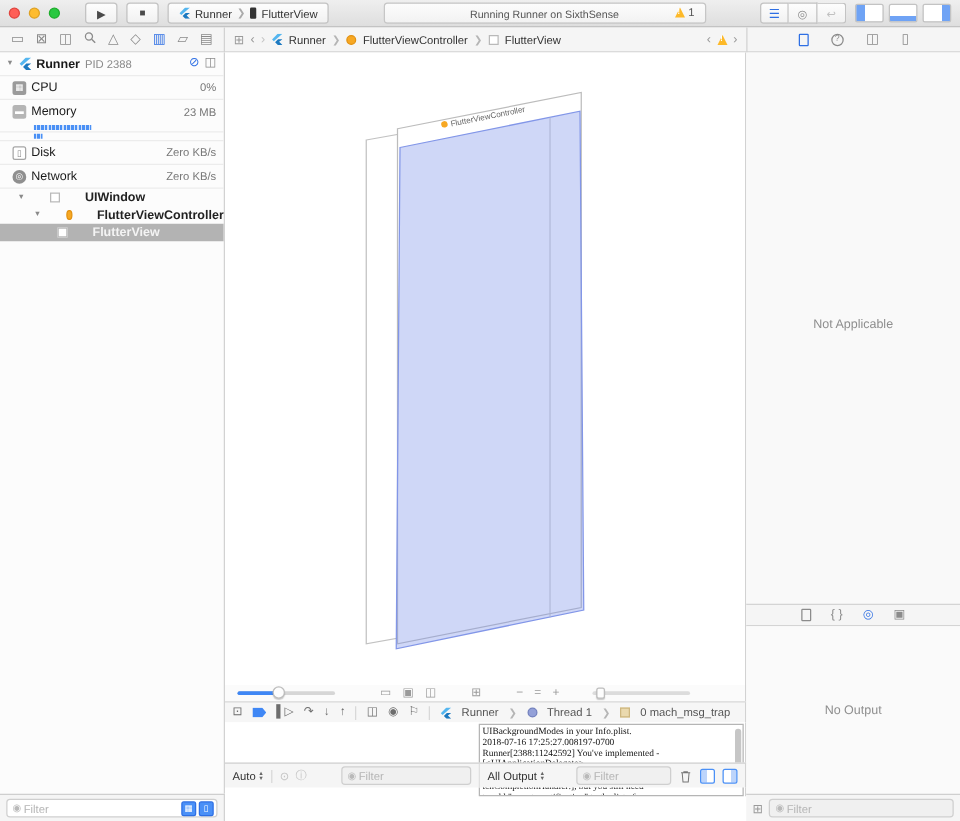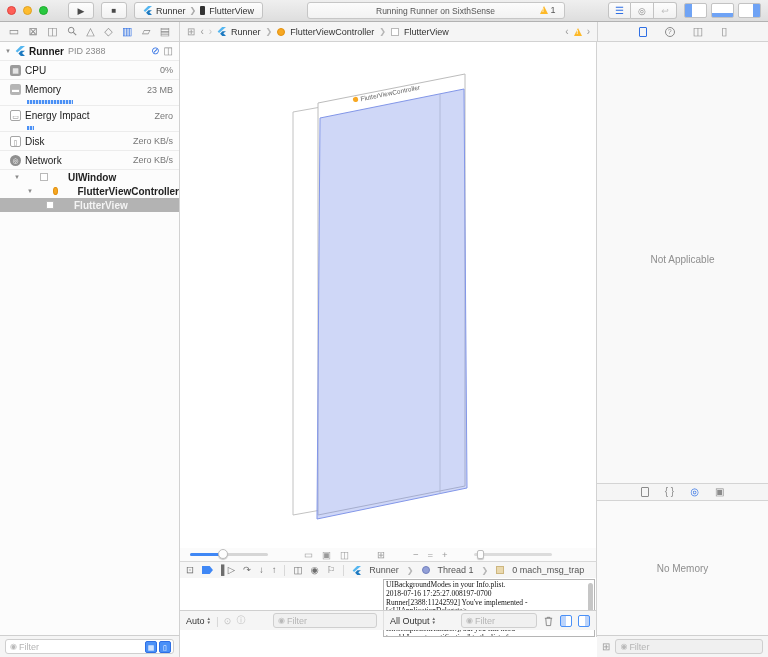--- a/index.html
+++ b/index.html
@@ -245,25 +245,20 @@
 
     <div class="nrow" style="border-bottom:none;padding-left:10px;">
       <span class="gauge-ic" style="background:#b5b5b5;">▬</span>
       <span class="lbl">Memory</span>
       <span class="val">23 MB</span>
     </div>
     <div class="chart-strip">
         <div class="spark" style="width:46px;"></div>
       </div>
 
-    <div class="nrow" style="border-bottom:none;padding-left:10px;">
-      <span class="gauge-ic" style="background:#fff;border:1px solid #a5a5a5;color:#888;">▭</span>
-      <span class="lbl">Energy Impact</span>
-      <span class="val">Zero</span>
-    </div>
     <div class="chart-strip">
         <div class="spark" style="width:7px;"></div>
       </div>
 
     <div class="nrow" style="padding-left:10px;">
       <span class="gauge-ic" style="background:#fff;border:1px solid #a5a5a5;color:#888;">▯</span>
       <span class="lbl">Disk</span>
       <span class="val">Zero KB/s</span>
     </div>
 
@@ -407,21 +402,21 @@
   </div>
 
   <div class="abs" id="library-tabs">
     <span class="page-ic gray"></span>
     <span class="lib-ic">{ }</span>
     <span class="lib-ic active">◎</span>
     <span class="lib-ic">▣</span>
   </div>
 
   <div class="abs" id="library-body">
-    <span class="empty-msg" style="top:62px;">No Memory</span>
+    <span class="empty-msg" style="top:62px;">No Output</span>
   </div>
 
   <div class="abs bottombar" id="nav-filterbar">
     <div class="filter" style="flex:1;">
       <span class="fic">◉</span>
       <input placeholder="Filter" style="">
       <span class="minibtn">▦</span>
       <span class="minibtn" style="margin:0 2px 0 2px;">▯</span>
     </div>
   </div>

